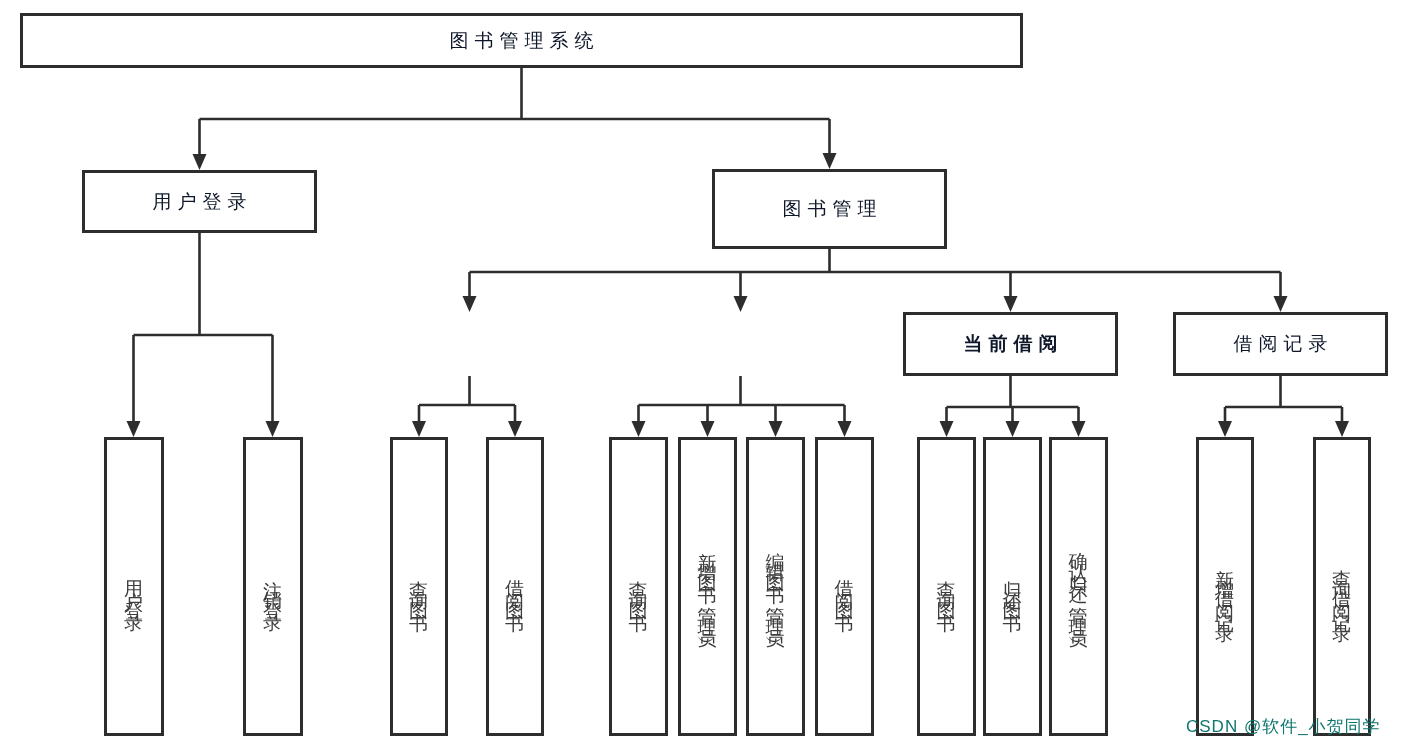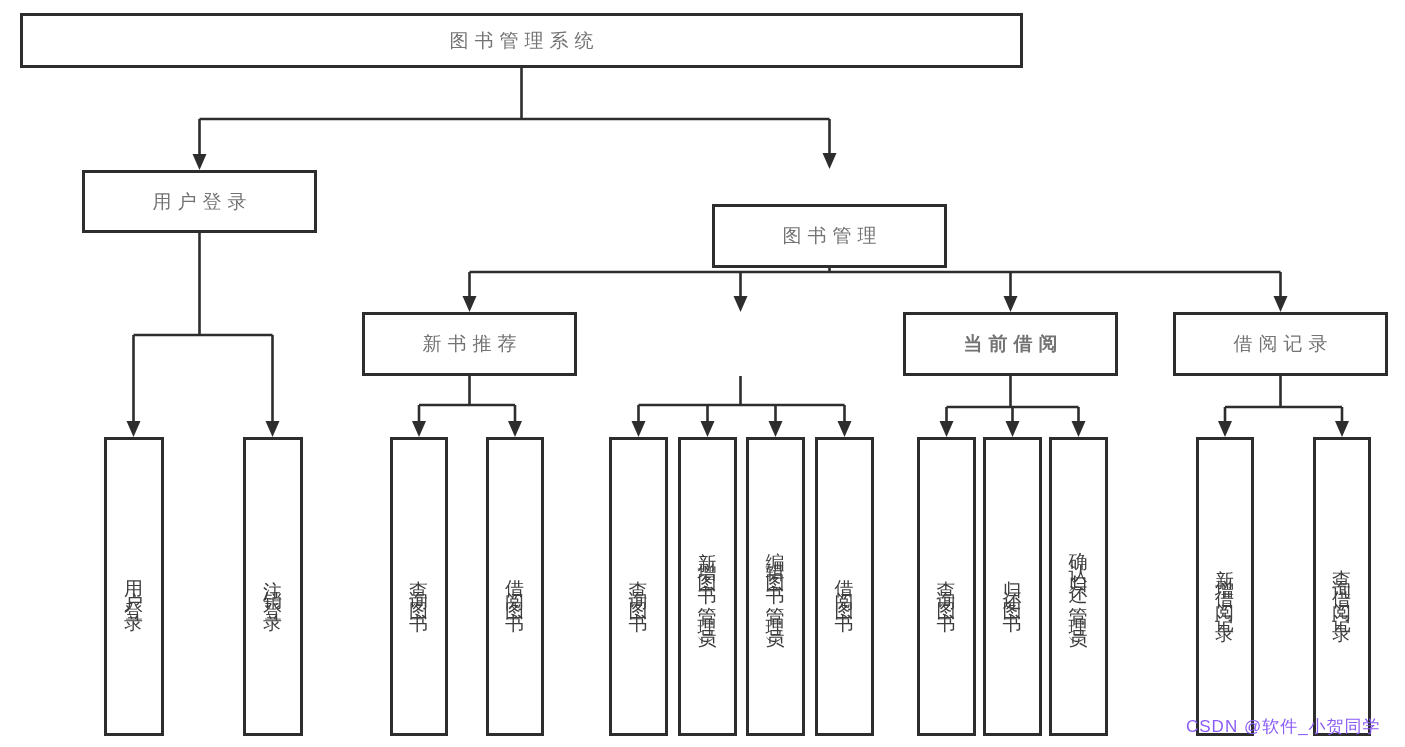--- a/index.html
+++ b/index.html
@@ -12,31 +12,31 @@
   }
   .wires{position:absolute;left:0;top:0;width:1405px;height:747px;}
   .node{
     position:absolute;box-sizing:border-box;
     border:3px solid #2d2d2d;background:#ffffff;
     display:flex;align-items:center;justify-content:center;
     color:#3d3d3d;
   }
   .hlabel{
     font-size:19px;letter-spacing:6px;text-indent:6px;
-    white-space:nowrap;color:#737373;
+    white-space:nowrap;color:#0f172a;
   }
   .vlabel{
     writing-mode:vertical-rl;text-orientation:mixed;
     font-size:19px;letter-spacing:11px;line-height:1;
     color:#3d3d3d;
   }
   
   .n-root{left:20px;top:13px;width:1003px;height:55px;}
   .n-user{left:82px;top:170px;width:235px;height:63px;}
-  .n-mgmt{left:712px;top:169px;width:235px;height:64px;margin-top:35px;}
+  .n-mgmt{left:712px;top:169px;width:235px;height:80px;}
   .n-s0{left:362px;top:312px;width:215px;height:64px;}
   .n-s1{left:633px;top:312px;width:215px;height:64px;}
   .n-s2{left:903px;top:312px;width:215px;height:64px;font-weight:bold;}
   .n-s3{left:1173px;top:312px;width:215px;height:64px;text-align:center;}
   
   .leaf{top:437px;height:299px;}
   .L-u0{left:104px;width:60px;}
   .L-u1{left:243px;width:60px;}
   .L-a0{left:390px;width:58px;}
   .L-a1{left:486px;width:58px;}
@@ -45,21 +45,21 @@
   .L-b2{left:746px;width:59px;}
   .L-b3{left:815px;width:59px;}
   .L-c0{left:917px;width:59px;}
   .L-c1{left:983px;width:59px;}
   .L-c2{left:1049px;width:59px;}
   .L-d0{left:1196px;width:58px;}
   .L-d1{left:1313px;width:58px;}
   .watermark{
     position:absolute;left:1186px;top:715px;
     font-size:17px;letter-spacing:1px;
-    color:#8b5cf6;white-space:nowrap;
+    color:#0f766e;white-space:nowrap;
   }
 </style>
 </head>
 <body>
 
 <div class="stage">
 
   <svg class="wires" viewBox="0 0 1405 747" xmlns="http://www.w3.org/2000/svg">
     <g stroke="#2d2d2d" stroke-width="2.6" fill="none">
       <path d="M521.5 68 V119 M199.5 119 H829.5
@@ -104,23 +104,20 @@
     <span class="hlabel">图书管理系统</span>
   </div>
 
   <div class="node n-user">
     <span class="hlabel">用户登录</span>
   </div>
   <div class="node n-mgmt">
     <span class="hlabel">图书管理</span>
   </div>
 
-  <div class="node n-s0">
-    <span class="hlabel">新书推荐</span>
-  </div>
   <div class="node n-s2">
     <span class="hlabel">当前借阅</span>
   </div>
   <div class="node n-s3">
     <span class="hlabel">借阅记录</span>
   </div>
 
   <div class="node leaf L-u0">
     <span class="vlabel">用户登录</span>
   </div>

